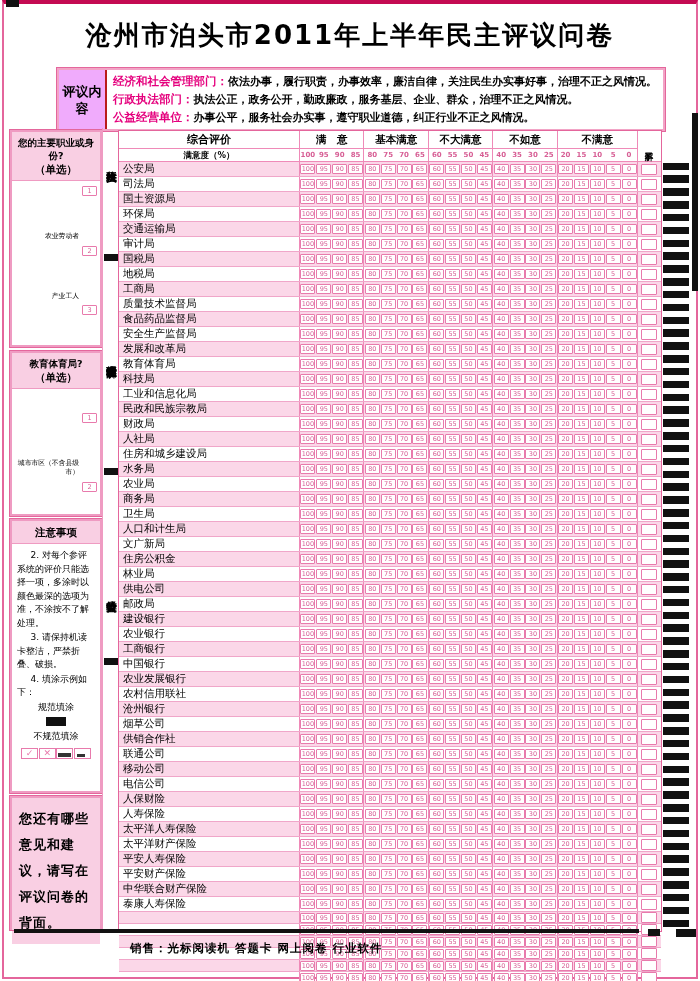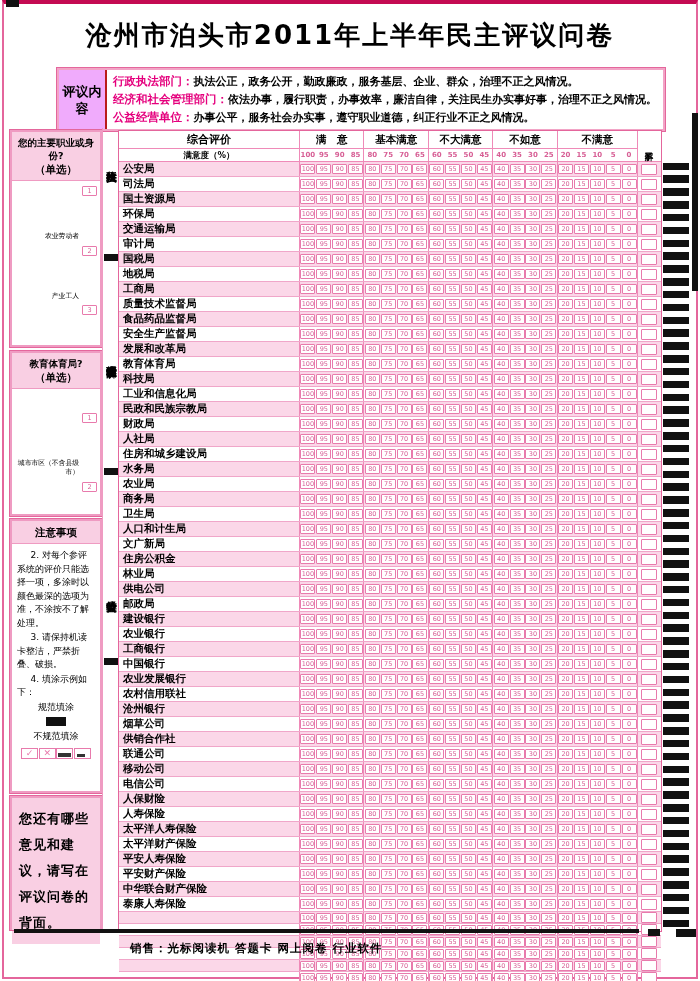--- a/index.html
+++ b/index.html
@@ -49,21 +49,21 @@
   .hgroup .a{height:17px;border-bottom:1px solid #ef8ab8;text-align:center;font-size:10.5px;font-weight:bold;line-height:17px;}
   .hgroup .b{height:13px;display:flex;}
   .slot{flex:1;display:flex;align-items:center;justify-content:center;}
   .hval{color:#d75f95;font-size:7px;font-weight:bold;}
   .unkcol{width:23px;border-left:1px solid #ef8ab8;display:flex;align-items:center;justify-content:center;}
   .unkcol span{writing-mode:vertical-rl;text-orientation:upright;font-size:8.5px;font-weight:bold;letter-spacing:0;line-height:10px;}
   .tbody{display:flex;flex-direction:column;height:770px;}
   .trow{flex:1;display:flex;border-bottom:1px solid #f0a6c9;box-sizing:border-box;}
   .trow:last-child{border-bottom:none;}
   .trow.shaded{background:#fbd7e8;}
-  .tname{width:180px;font-size:10.5px;font-weight:bold;color:#000;padding-left:4px;box-sizing:border-box;display:flex;align-items:center;white-space:nowrap;overflow:hidden;}
+  .tname{width:180px;font-size:10.5px;font-weight:normal;color:#000;padding-left:4px;box-sizing:border-box;display:flex;align-items:center;white-space:nowrap;overflow:hidden;}
   .tgroup{display:flex;border-left:1px solid #ef8ab8;}
   .bubble{width:13px;height:8px;border:1px solid #e87aac;border-radius:1px;color:#d75f95;font-size:6.5px;line-height:8px;text-align:center;background:#fff;}
   .unkcell{width:23px;border-left:1px solid #ef8ab8;display:flex;align-items:center;justify-content:center;}
   .unkbox{width:14px;height:9px;border:1px solid #e87aac;border-radius:1px;background:#fff;}
   
   .marks{position:absolute;left:663px;top:160px;width:27px;height:770px;display:flex;flex-direction:column;}
   .markslot{flex:1;display:flex;align-items:center;}
   .mark{width:26px;height:7.5px;background:#111;}
   .footer{position:absolute;left:130px;top:941px;font-size:11.5px;font-weight:bold;color:#000;letter-spacing:1px;}
   .botline{position:absolute;left:14px;top:929px;width:625px;height:4px;background:#111;}
@@ -73,22 +73,22 @@
 
 <div class="frame"></div>
 <div class="blk" style="left:6px;top:0;width:13px;height:7px;"></div>
 <div class="blk" style="left:692px;top:113px;width:6px;height:178px;"></div>
 
 <div class="title">沧州市泊头市2011年上半年民主评议问卷</div>
 
 <div class="evalbox">
   <div class="lbl">评议内容</div>
   <div class="lines">
+    <div class="line"><span class="cat">经济和社会管理部门：</span><span>依法办事，履行职责，办事效率，廉洁自律，关注民生办实事好事，治理不正之风情况。</span></div>
     <div class="line"><span class="cat">行政执法部门：</span><span>执法公正，政务公开，勤政廉政，服务基层、企业、群众，治理不正之风情况。</span></div>
-    <div class="line"><span class="cat">经济和社会管理部门：</span><span>依法办事，履行职责，办事效率，廉洁自律，关注民生办实事好事，治理不正之风情况。</span></div>
     <div class="line"><span class="cat">公益经营单位：</span><span>办事公平，服务社会办实事，遵守职业道德，纠正行业不正之风情况。</span></div>
   </div>
 </div>
 
 <div class="sbox" style="top:130px;height:217px;">
   <div class="shead">
     <div class="t1">您的主要职业或身份?</div>
     <div class="t2">（单选）</div>
   </div>
   <div class="optlist" style="height:170px;" id="occ-list">

